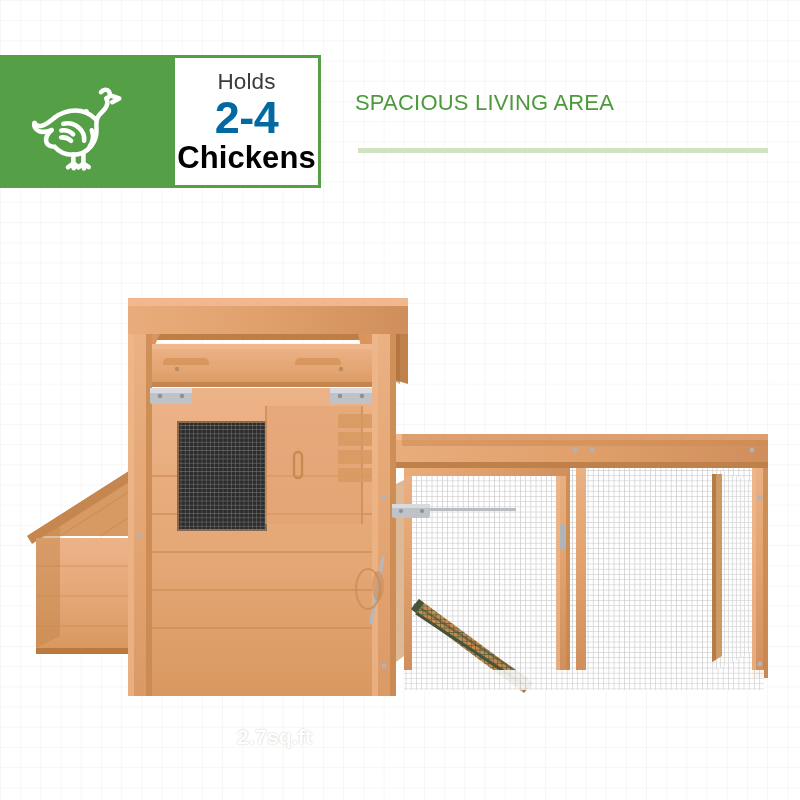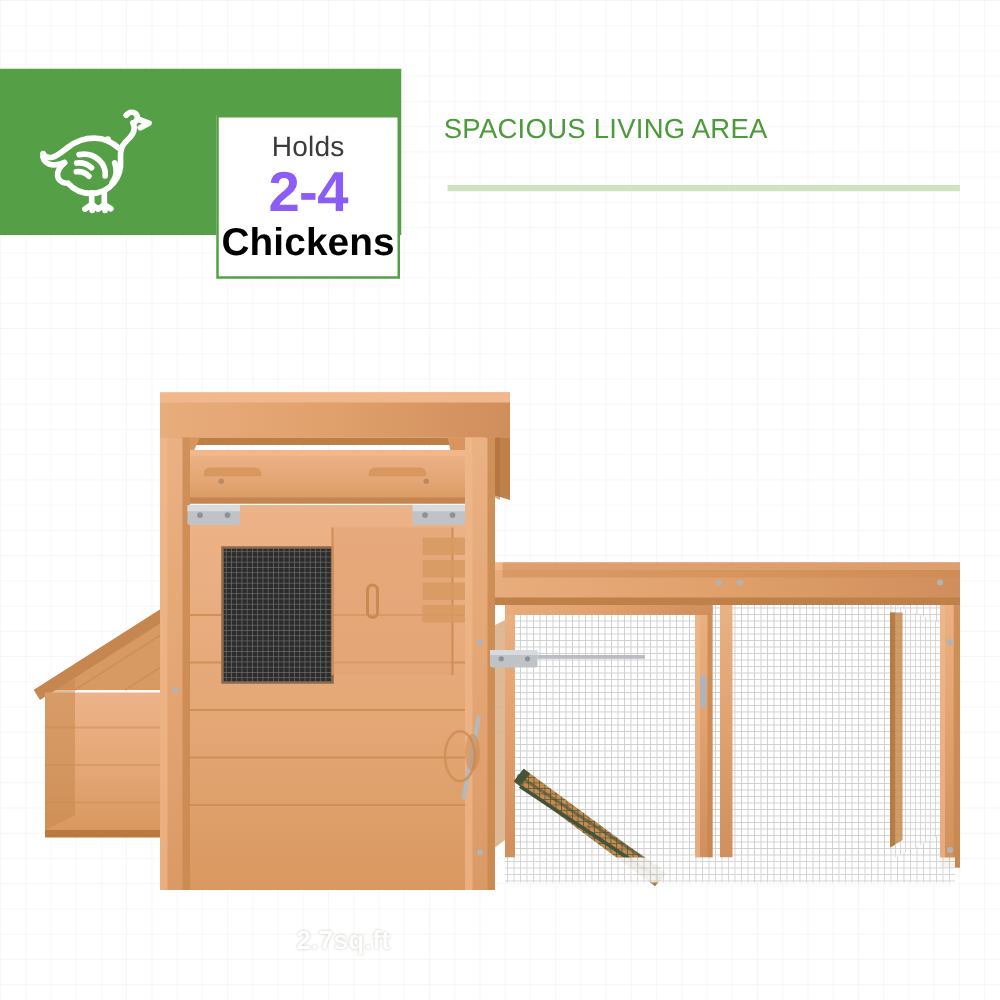--- a/index.html
+++ b/index.html
@@ -60,32 +60,31 @@
     width: 147px;
     height: 131px;
     background: #ffffff;
     border: 2px solid #55a046;
     box-sizing: border-box;
     display: flex;
     flex-direction: column;
     align-items: center;
     justify-content: center;
     padding-top: 1px;
-    margin-top: 36px;
   }
   #holds-label {
     font-size: 22.5px;
     color: #3b3b3b;
     line-height: 1;
     font-weight: 400;
     letter-spacing: 0.1px;
   }
   #holds-count {
     font-size: 45px;
-    color: #8b5cf6;
+    color: #0369a1;
     font-weight: bold;
     line-height: 1.02;
     letter-spacing: -0.5px;
     margin: 2px 0 1px 0;
   }
   #holds-unit {
     font-size: 31px;
     color: #000000;
     line-height: 1;
     font-weight: 700;
@@ -124,21 +123,21 @@
     text-align: center;
     font-size: 21px;
     color: #4a4a4a;
     letter-spacing: 0.1px;
   }
 
   
   #product {
     position: absolute;
     left: 0;
-    top: 252px;
+    top: 236px;
     width: 800px;
     height: 460px;
   }
   #product svg { display:block; width: 800px; height: 460px; }
 
   
   .area-label {
     position: absolute;
     color: #ffffff;
     font-size: 21px;

